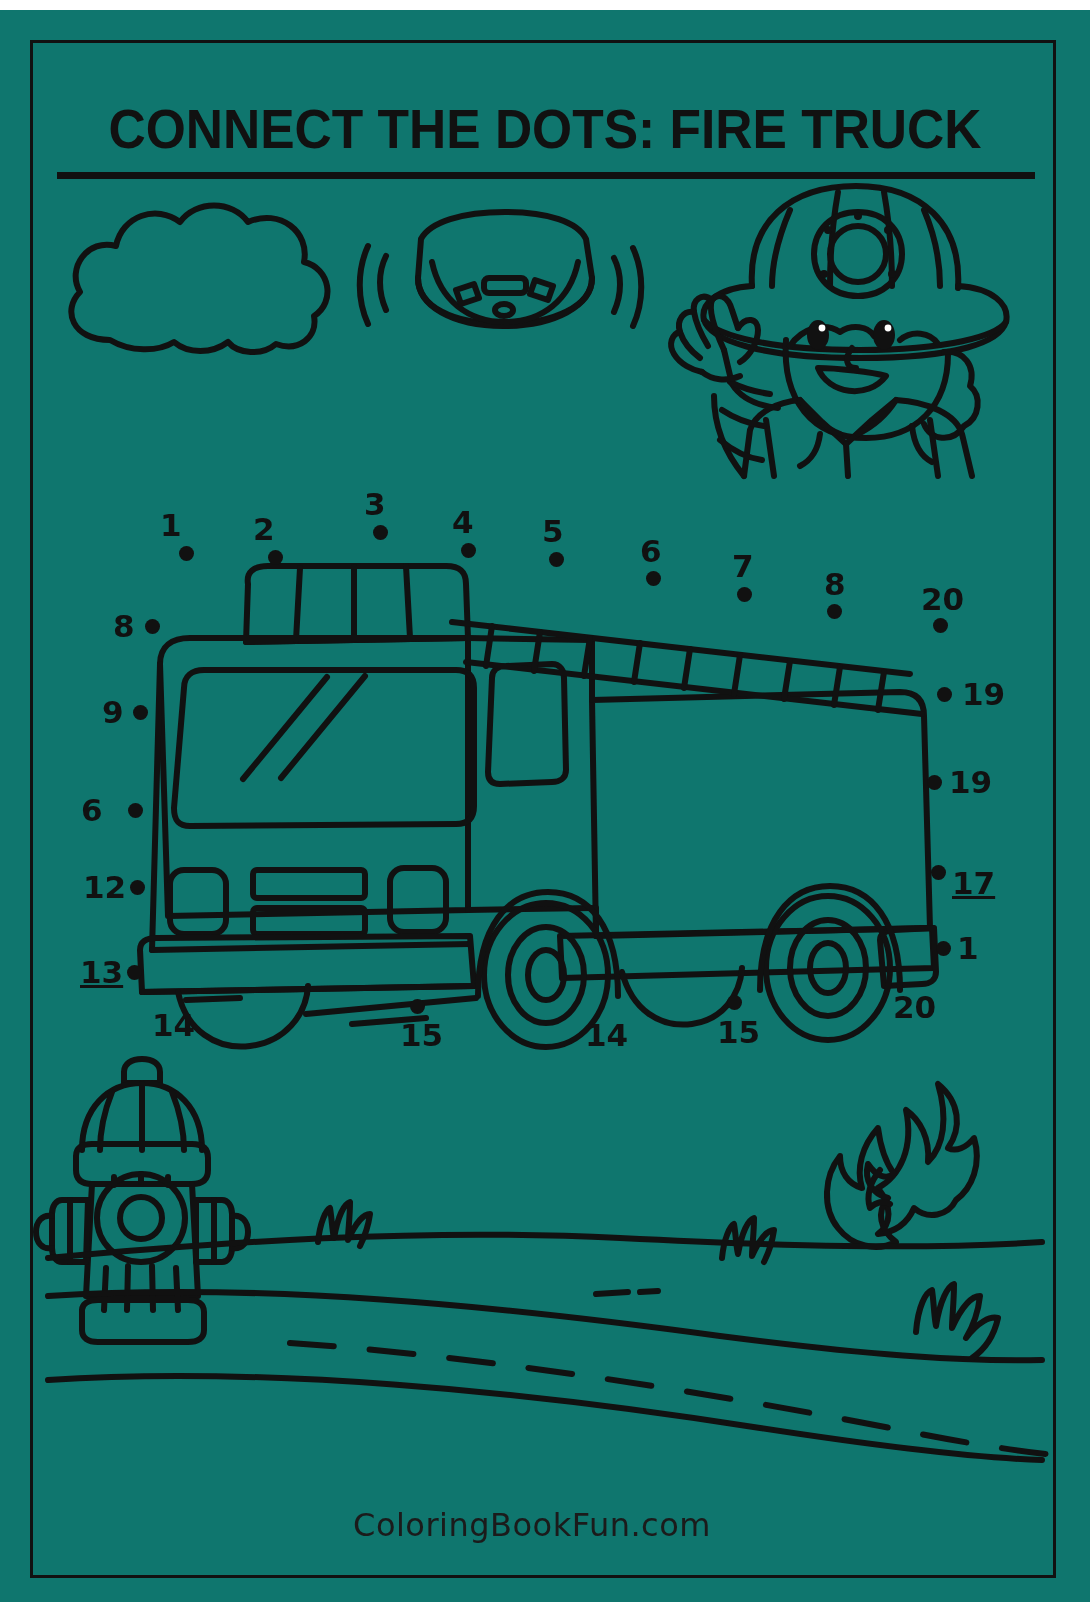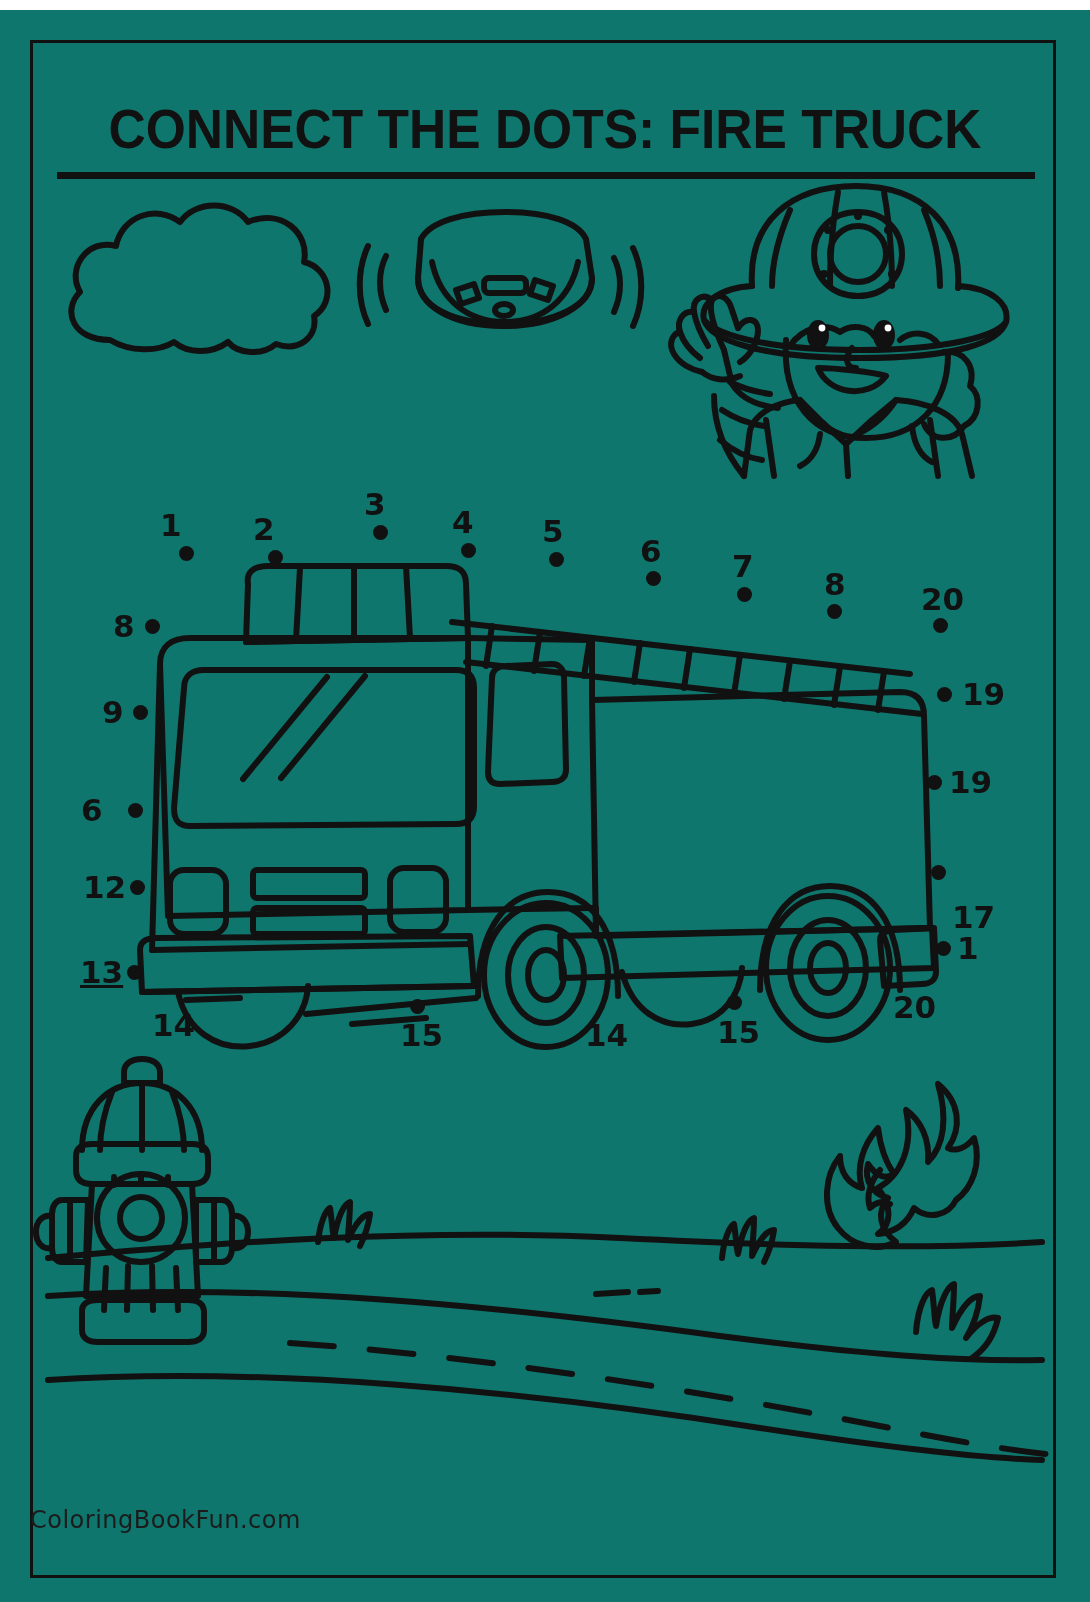--- a/index.html
+++ b/index.html
@@ -52,25 +52,25 @@
     width: 978px;
     height: 7px;
     background: #111111;
   }
   #footer {
     position: absolute;
     left: 0;
     top: 1496px;
     width: 1026px;
     margin-left: 30px;
-    text-align: left;
+    text-align: center;
     padding-right: 22px;
     box-sizing: border-box;
     font-family: "DejaVu Sans", sans-serif;
-    font-size: 24px;
+    font-size: 32px;
     font-weight: 400;
     color: #1b1b1b;
     letter-spacing: 0.5px;
   }
   .art-layer {
     position: absolute;
     left: 0;
     top: 0;
     width: 1090px;
     height: 1602px;
@@ -421,21 +421,21 @@
       <div class="dot-num" style="left: 81px; top: 785px;">6</div>
       <div class="dot-mark" style="left: 129.5px; top: 869.5px;"></div>
       <div class="dot-num" style="left: 83px; top: 862px; text-align: center;">12</div>
       <div class="dot-mark" style="left: 126.5px; top: 954.5px;"></div>
       <div class="dot-num" style="left: 80px; top: 947px; text-decoration: underline;">13</div>
       <div class="dot-mark" style="left: 936.5px; top: 676.5px;"></div>
       <div class="dot-num" style="left: 962px; top: 669px;">19</div>
       <div class="dot-mark" style="left: 926.5px; top: 764.5px;"></div>
       <div class="dot-num" style="left: 949px; top: 757px;">19</div>
       <div class="dot-mark" style="left: 930.5px; top: 854.5px;"></div>
-      <div class="dot-num" style="left: 952px; top: 892px;">17</div>
+      <div class="dot-num" style="left: 952px; top: 858px; text-decoration: underline;">17</div>
       <div class="dot-mark" style="left: 935.5px; top: 930.5px;"></div>
       <div class="dot-num" style="left: 957px; top: 923px;">1</div>
       <div class="dot-num" style="left: 152px; top: 1000px;">14</div>
       <div class="dot-mark" style="left: 409.5px; top: 988.5px;"></div>
       <div class="dot-num" style="left: 400px; top: 1010px;">15</div>
       <div class="dot-num" style="left: 585px; top: 1010px;">14</div>
       <div class="dot-mark" style="left: 726.5px; top: 984.5px;"></div>
       <div class="dot-num" style="left: 717px; top: 1007px;">15</div>
       <div class="dot-num" style="left: 893px; top: 982px;">20</div>
     </div>

